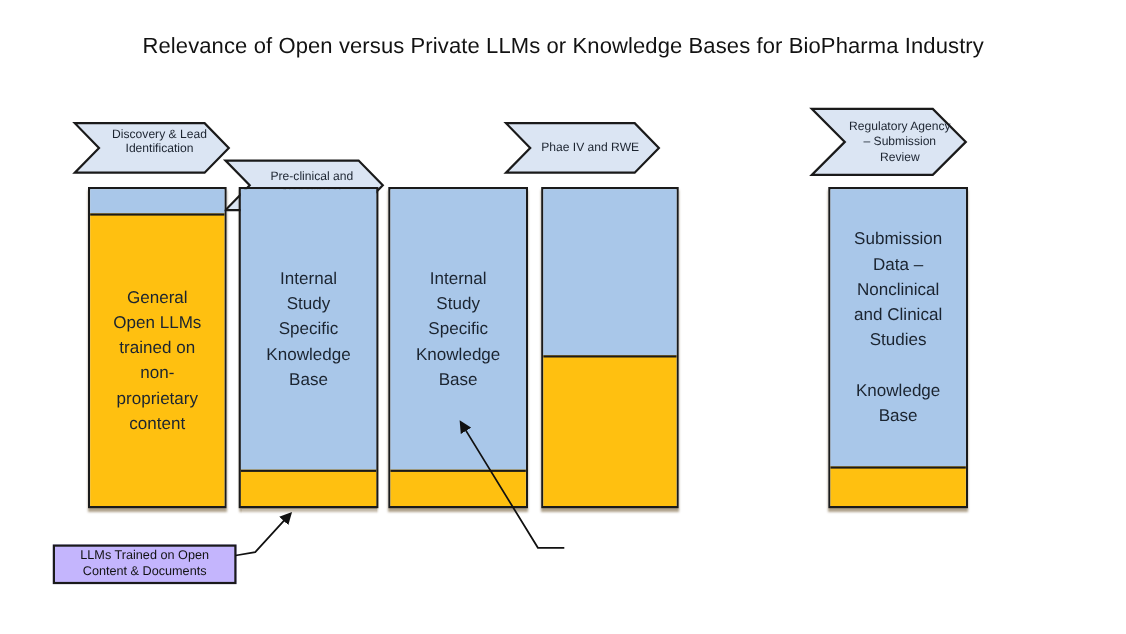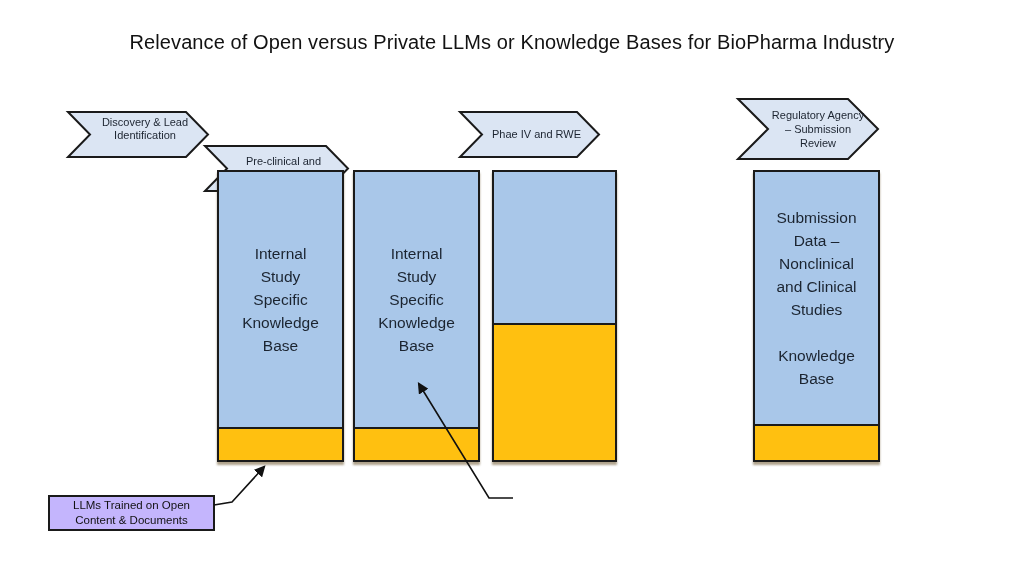--- a/index.html
+++ b/index.html
@@ -77,20 +77,31 @@
   </div>
   <div class="chevron big" style="left:738px;top:99px;width:140px;height:60px;">
     <svg width="140" height="60">
         <polygon points="0,0 110,0 140,30 110,60 0,60 30,30"></polygon>
       </svg>
     <div class="chev-label">Regulatory Agency
 – Submission
 Review</div>
   </div>
 
+  <div class="col" style="left:80px;width:126px;">
+    <div class="seg blue" style="flex:0 0 22px;"></div>
+    <div class="seg gold grow">
+      <div class="col-text">General
+Open LLMs
+trained on
+non-
+proprietary
+content</div>
+    </div>
+  </div>
 
   <div class="col" style="left:217px;width:127px;">
     <div class="seg blue grow">
       <div class="col-text">Internal
 Study
 Specific
 Knowledge
 Base</div>
     </div>
     <div class="seg gold" style="flex:0 0 33px;"></div>

